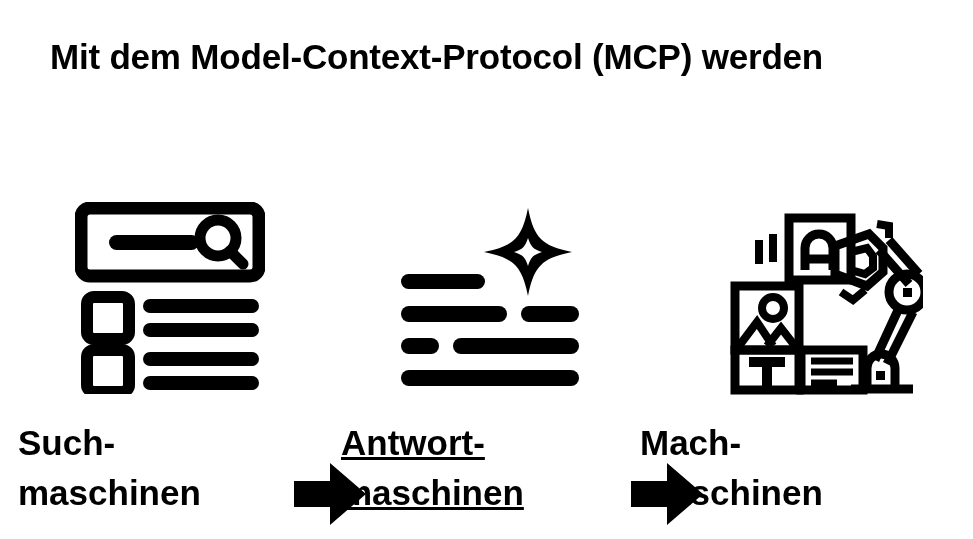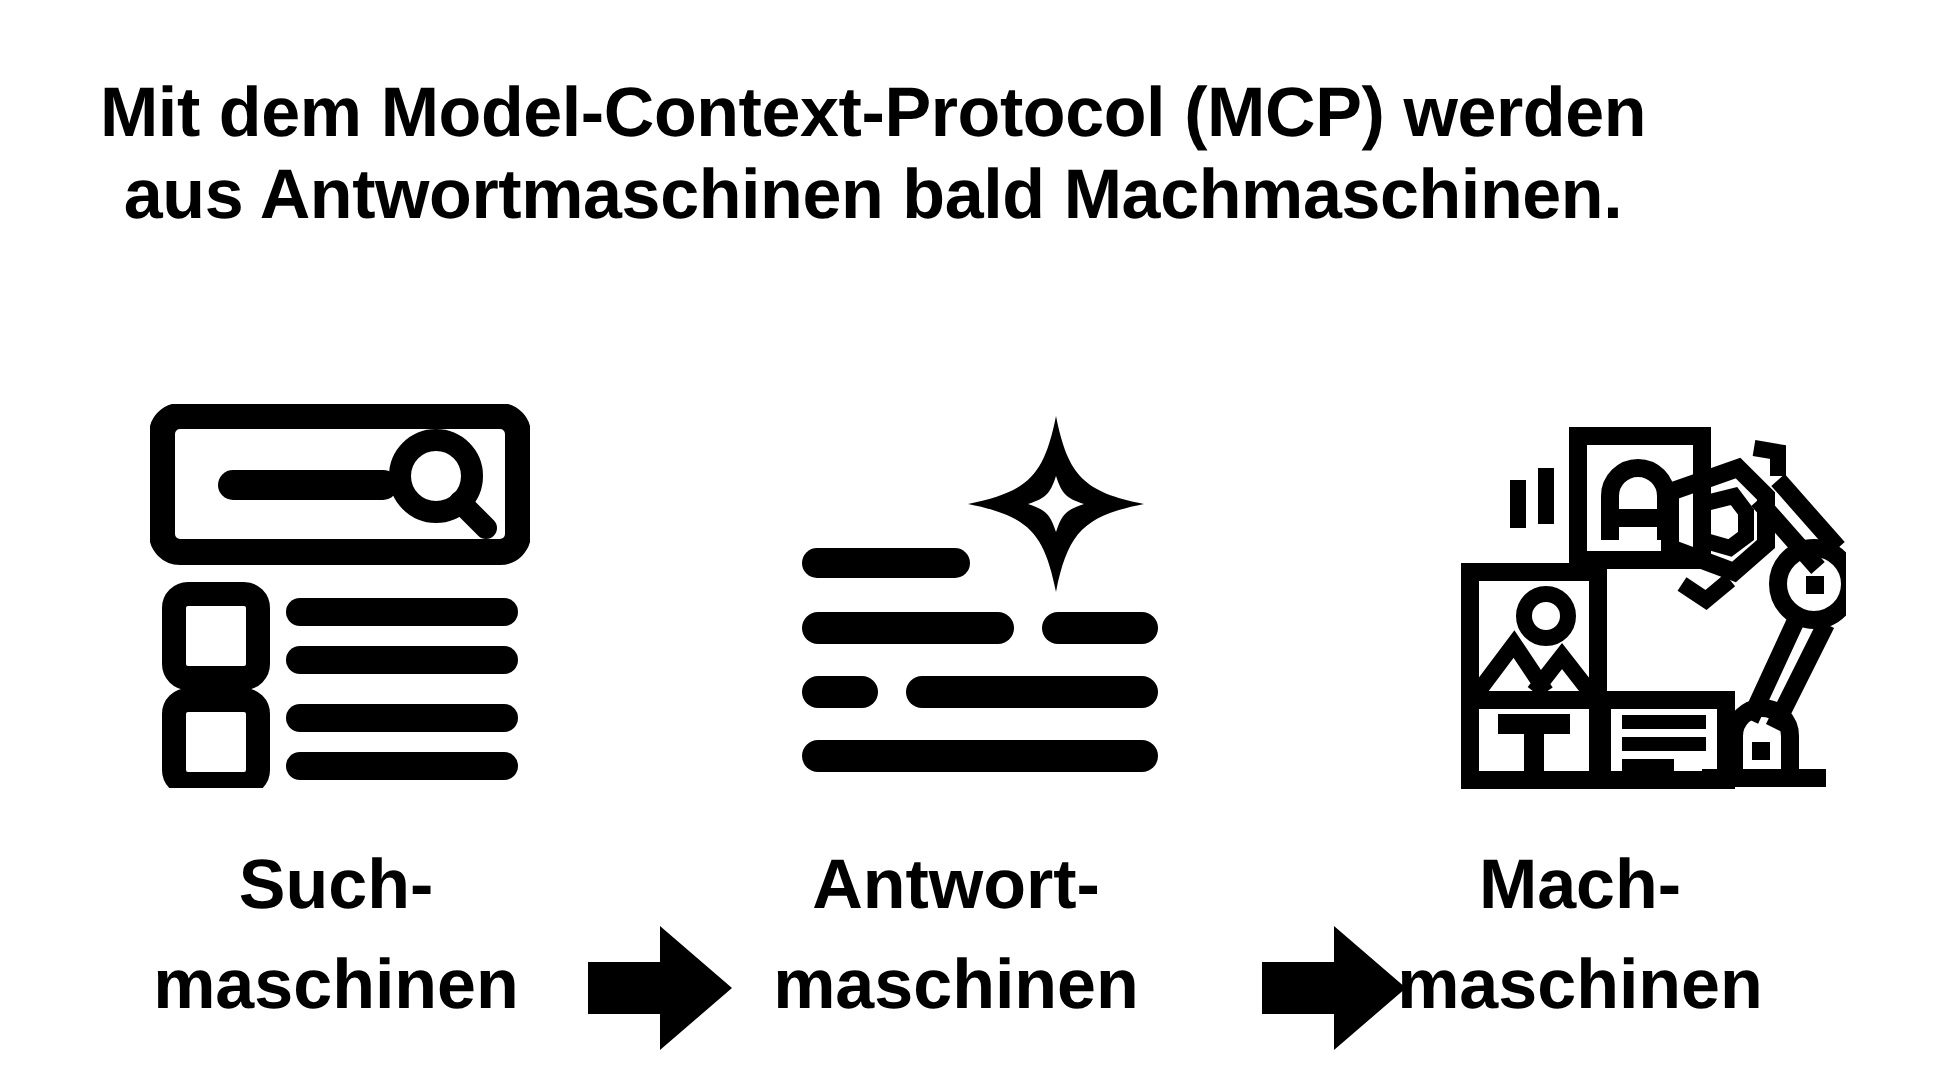--- a/index.html
+++ b/index.html
@@ -82,42 +82,41 @@
     position: absolute;
     left: 0;
     top: 418px;
     width: 973px;
     height: 110px;
   }
   .caption {
     position: absolute;
     top: 0;
     width: 300px;
-    text-align: center;
+    text-align: left;
     font-family: "Liberation Sans", sans-serif;
     font-weight: bold;
     font-size: 35px;
     line-height: 50px;
     color: #000000;
   }
   .caption .cap-line { display: block; white-space: nowrap; }
   .cap-1 { left: 18px; }
-  .cap-2 { left: 328px; }
+  .cap-2 { left: 341px; text-decoration: underline; }
   .cap-3 { left: 640px; }
 
   svg { display: block; }
 </style>
 </head>
 <body>
 
 <div id="canvas">
 
   <div id="headline">
     <span class="hl-line">Mit dem Model-Context-Protocol (MCP) werden</span>
-    <span class="hl-line">aus Antwortmaschinen bald Machmaschinen.</span>
   </div>
 
   <div id="row">
 
     <div class="col col-1">
       <div class="icon-wrap">
         <svg width="190" height="192" viewBox="0 0 190 192" aria-hidden="true">
 
           <rect x="6" y="6" width="178" height="68" rx="9" ry="9" fill="none" stroke="#000000" stroke-width="13"></rect>
 

